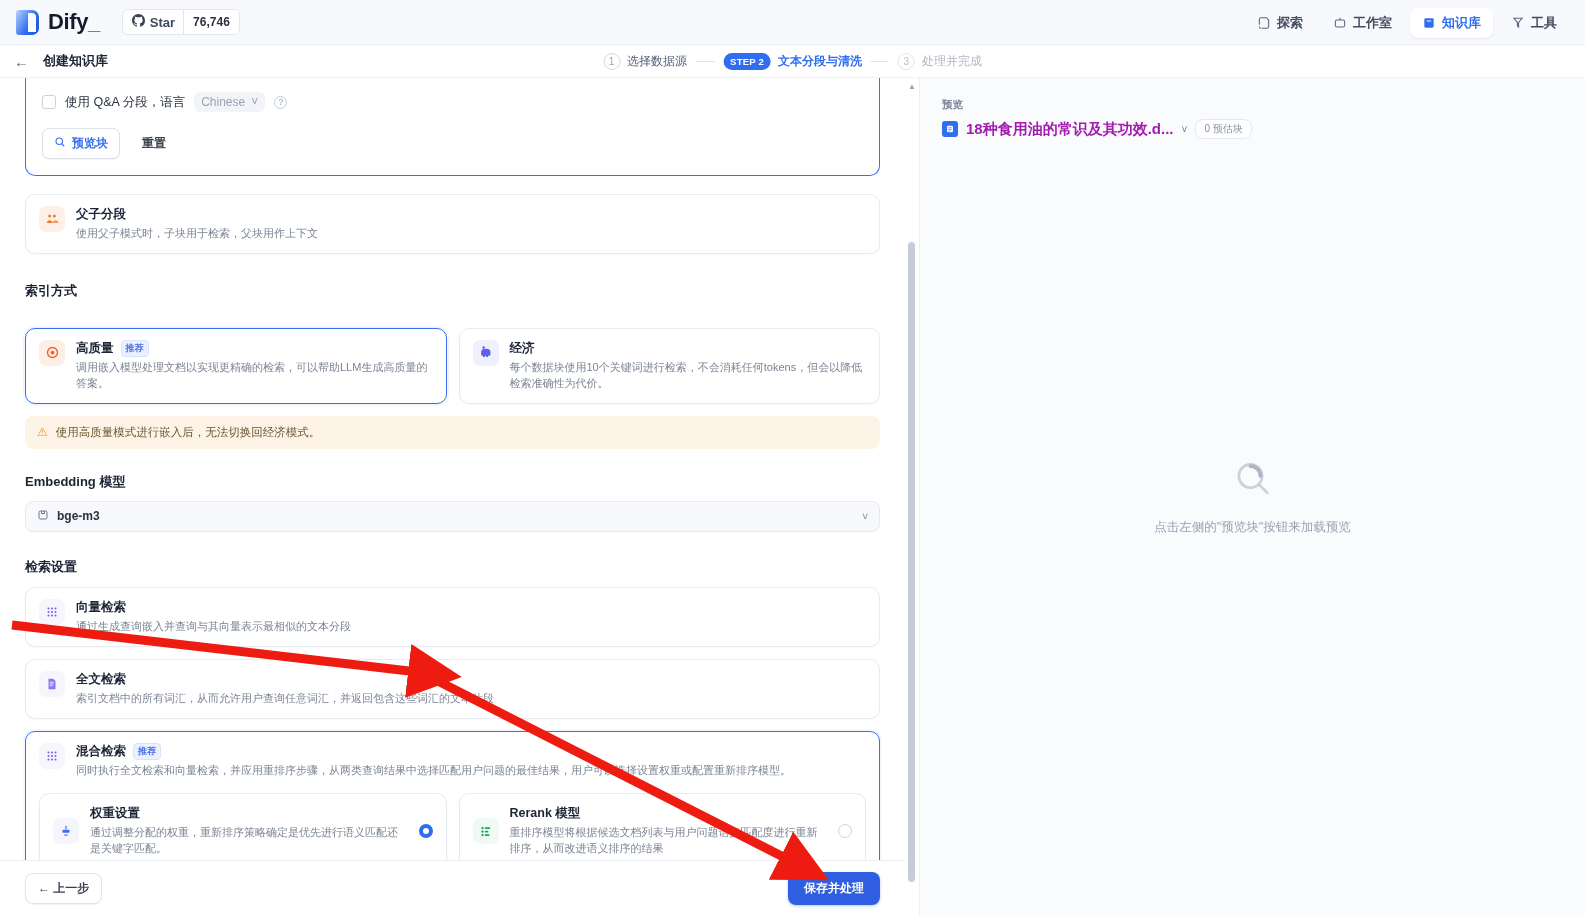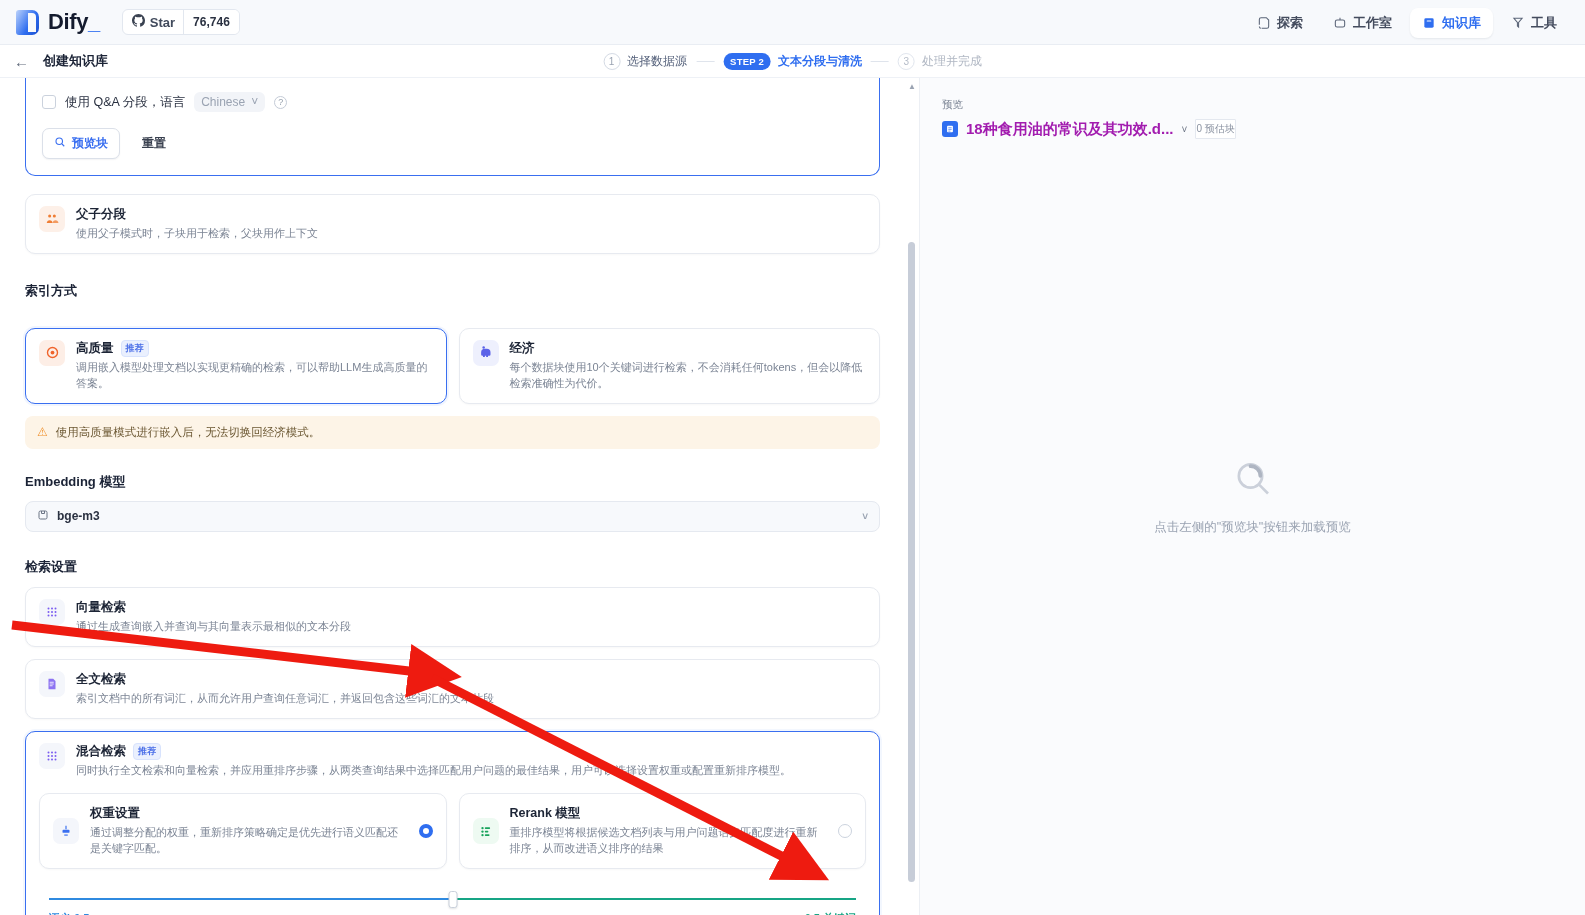--- a/index.html
+++ b/index.html
@@ -191,30 +191,30 @@
     border:1px solid #e0e5ed; background:#fff; border-radius: 8px; padding: 6px 12px;
     font-size: 12px; font-weight:700; color:#39404f; cursor:pointer; box-shadow: 0 1px 1.5px rgba(16,24,40,.05);
   }
   .btn-save {
     background:#2f5fe0; color:#fff; border:none; border-radius: 8px; padding: 8px 16px;
     font-size: 12px; font-weight:700; cursor:pointer; box-shadow: 0 1px 3px rgba(47,95,224,.35);
   }
 
   
   .rp-head { padding: 20px 22px 0 22px; }
-  .rp-kicker { font-size: 10.5px; font-weight:400; color:#7b8494; }
+  .rp-kicker { font-size: 10.5px; font-weight:700; color:#7b8494; }
   .rp-file { display:flex; align-items:center; gap: 8px; margin-top: 7px; }
   .file-ico {
     width: 16px; height: 16px; border-radius: 3px; background:#2f6ef0; color:#fff;
     display:flex; align-items:center; justify-content:center; font-size: 9px; font-weight:700;
   }
   .file-name { font-size: 15px; font-weight: 700; color:#a21caf; }
   .chev-d { color:#6b7484; font-size: 10px; }
   .chunk-badge {
-    font-size: 10px; color:#8a92a1; border:1px solid #e4e8ef; border-radius: 1px; padding: 2px 0; background:#fff;
+    font-size: 10px; color:#8a92a1; border:1px solid #e4e8ef; border-radius: 8px; padding: 2px 8px; background:#fff;
   }
   .rp-empty {
     position:absolute; left:0; right:0; top: 50%; transform: translateY(-50%);
     display:flex; flex-direction:column; align-items:center; gap: 16px;
   }
   .rp-empty-text { font-size: 12.5px; color:#9aa3b2; }
 
   
   .arrows { position:absolute; inset:0; pointer-events:none; }
 </style>
@@ -521,20 +521,24 @@
           </div>
 
         </div>
       </div>
 
       <div class="scrollbar">
         <div class="sb-arrow" style="position:absolute;top:0;left:0;right:0">▲</div>
         <div class="sb-thumb"></div>
       </div>
 
+      <div class="footer">
+        <button class="btn-prev">← <span>上一步</span></button>
+        <button class="btn-save">保存并处理</button>
+      </div>
     </div>
 
     <div class="right">
       <div class="rp-head">
         <div class="rp-kicker">预览</div>
         <div class="rp-file">
           <span class="file-ico">
             <svg width="10" height="10" viewBox="0 0 24 24" fill="#fff">
                 <rect x="5" y="4" width="14" height="16" rx="2"></rect>
                 <path d="M8 9h8M8 13h8M8 17h5" stroke="#2f6ef0" stroke-width="1.6"></path>

